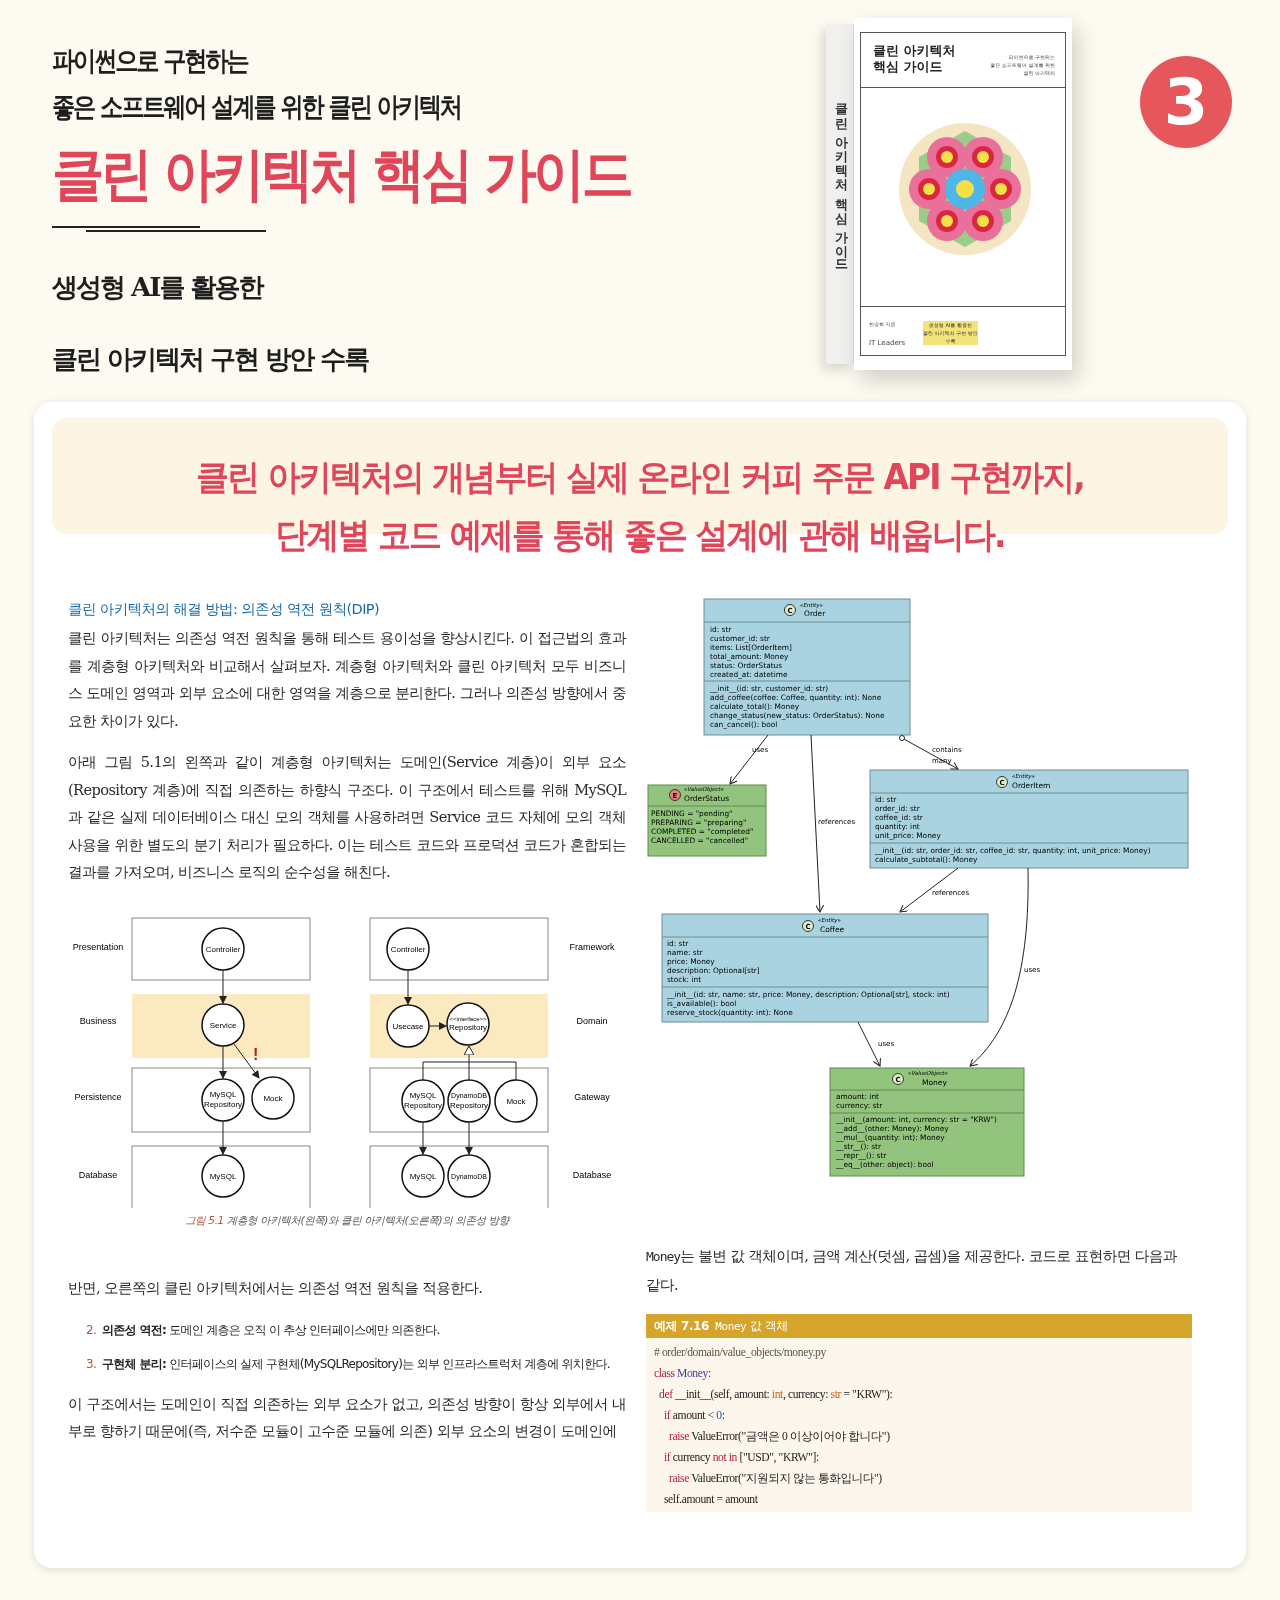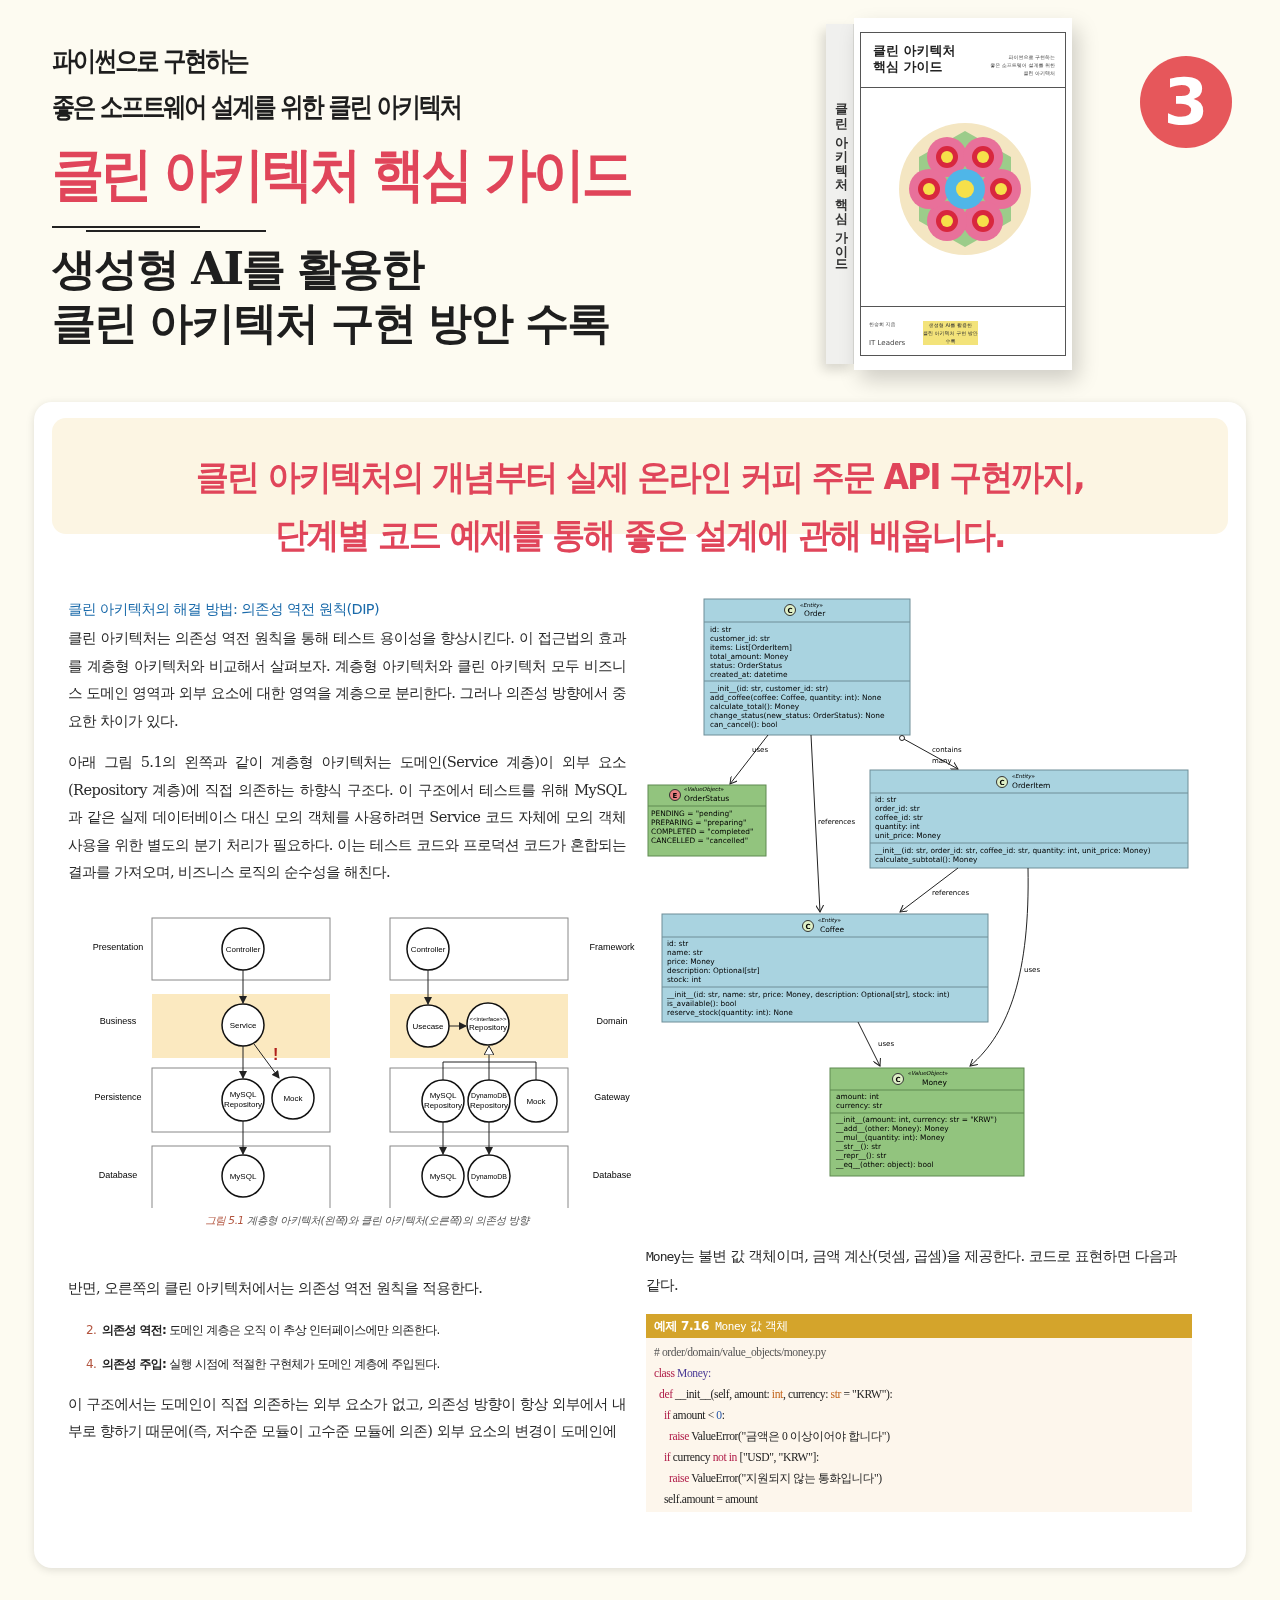--- a/index.html
+++ b/index.html
@@ -6,21 +6,21 @@
   html, body { width: 1280px; height: 1600px; background: #fdfbf1; overflow: hidden; }
   body { position: relative; font-family: "DejaVu Sans", sans-serif; color: #1d1d1d; }
 
   
   .hdr { position: absolute; left: 52px; top: 38px; width: 640px; }
   .hdr .sub { font-family: "DejaVu Sans", sans-serif; font-weight: bold; font-size: 27px; line-height: 46px; letter-spacing: -2.5px; color: #1e1e1e; transform: scaleX(0.86); transform-origin: left; white-space: nowrap; }
   .hdr .title { font-weight: bold; font-size: 58px; line-height: 80px; color: #e0455a; letter-spacing: -4px; margin-top: 4px; transform: scaleX(0.9); transform-origin: left; white-space: nowrap; }
   .hdr .rule { position: relative; height: 20px; margin-top: 8px; }
   .hdr .rule .l1 { position: absolute; left: 0; top: 4px; width: 148px; height: 1.5px; background: #222; }
   .hdr .rule .l2 { position: absolute; left: 34px; top: 8px; width: 180px; height: 1.5px; background: #222; }
-  .hdr .ai { font-family: "DejaVu Serif", serif; font-weight: bold; font-size: 44px; line-height: 54px; letter-spacing: -2px; color: #1e1e1e; white-space: nowrap; }
+  .hdr .ai { font-family: "DejaVu Serif", serif; font-weight: bold; font-size: 26px; line-height: 54px; letter-spacing: -2px; color: #1e1e1e; margin-top: 18px; white-space: nowrap; }
 
   
   .book { position: absolute; left: 826px; top: 18px; width: 246px; height: 352px; }
   .book .spine { position: absolute; left: 0; top: 6px; width: 28px; height: 340px; background: #f0f0ee; border-right: 1px solid #dcdcd8; box-shadow: -4px 6px 12px rgba(0,0,0,.15); }
   .book .spine .vt { position: absolute; left: 6px; top: 70px; writing-mode: vertical-rl; font-size: 13px; font-weight: bold; color: #333; letter-spacing: 1px; }
   .book .cover { position: absolute; left: 28px; top: 0; width: 218px; height: 352px; background: #fff; box-shadow: 6px 10px 20px rgba(0,0,0,.18); padding-left: 48px; }
   .book .frame { position: absolute; left: 6px; top: 14px; right: 6px; bottom: 14px; border: 1px solid #555; }
   .book .ctitle { position: absolute; left: 12px; top: 10px; font-size: 13px; font-weight: bold; line-height: 16px; color: #222; white-space: pre-line; }
   .book .csub { position: absolute; right: 10px; top: 20px; font-size: 5px; line-height: 8px; text-align: right; color: #444; white-space: pre-line; }
   .book .hline1 { position: absolute; left: 0; right: 0; top: 54px; height: 1px; background: #555; }
@@ -37,21 +37,21 @@
   .card { position: absolute; left: 34px; top: 402px; width: 1212px; height: 1166px; background: #fff; border-radius: 18px; box-shadow: 0 2px 8px rgba(0,0,0,.12); }
   .banner { position: absolute; left: 18px; top: 16px; width: 1176px; height: 116px; background: #fcf5e3; border-radius: 14px; text-align: center; padding-top: 30px; }
   .banner .bl { font-weight: bold; font-size: 35px; line-height: 58px; color: #e0455a; letter-spacing: -2px; white-space: nowrap; transform: scaleX(0.94); }
 
   
   .lc { position: absolute; left: 34px; top: 196px; width: 558px; }
   .lc h3 { font-size: 14.5px; font-weight: normal; color: #1a6aaa; letter-spacing: -0.6px; line-height: 22px; }
   .lc p.body { font-family: "DejaVu Serif", serif; font-size: 14.6px; line-height: 27.5px; color: #2a2a2a; text-align: justify; letter-spacing: -0.6px; margin-top: 4px; }
   .lc p.body + p.body { margin-top: 14px; }
 
-  .fig51 { position: absolute; left: 34px; top: 506px; width: 558px; height: 330px; margin-left: 20px; }
+  .fig51 { position: absolute; left: 34px; top: 506px; width: 558px; height: 330px; }
   .fig51 svg { position: absolute; left: 0; top: 0; }
   .cap { font-size: 10.5px; color: #555; letter-spacing: -0.4px; text-align: center; }
   .cap .fn { color: #b2543e; }
   .fig51 .cap { position: absolute; left: 0; width: 558px; top: 306px; font-style: italic; }
 
   .lc2 { position: absolute; left: 34px; top: 860px; width: 558px; }
   .lc2 p.body { font-family: "DejaVu Serif", serif; font-size: 14.6px; line-height: 27.5px; color: #2a2a2a; letter-spacing: -0.6px; margin-top: 12px; }
   .lc2 ol { list-style: none; margin: 20px 0 0 18px; }
   .lc2 ol li { font-size: 12px; letter-spacing: -0.7px; color: #222; line-height: 17px; margin-bottom: 17px; white-space: nowrap; }
   .lc2 ol li .num { color: #b2543e; display: inline-block; width: 16px; }
@@ -229,21 +229,21 @@
       <line x1="355" y1="214" x2="355" y2="246" stroke="#222" marker-end="url(#ar)"></line>
       <line x1="401" y1="214" x2="401" y2="246" stroke="#222" marker-end="url(#ar)"></line>
     </svg>
     <div class="cap"><span class="fn">그림 5.1</span><span> 계층형 아키텍처(왼쪽)와 클린 아키텍처(오른쪽)의 의존성 방향</span></div>
   </div>
 
   <div class="lc2">
     <p class="body">반면, 오른쪽의 클린 아키텍처에서는 의존성 역전 원칙을 적용한다.</p>
     <ol>
       <li><span class="num">2.</span><span class="kw">의존성 역전:</span><span> 도메인 계층은 오직 이 추상 인터페이스에만 의존한다.</span></li>
-      <li><span class="num">4.</span><span class="kw">의존성 주입:</span><span> 실행 시점에 적절한 구현체가 도메인 계층에 주입된다.</span></li>
+      <li><span class="num">3.</span><span class="kw">구현체 분리:</span><span> 인터페이스의 실제 구현체(MySQLRepository)는 외부 인프라스트럭처 계층에 위치한다.</span></li>
     </ol>
     <p class="body last">이 구조에서는 도메인이 직접 의존하는 외부 요소가 없고, 의존성 방향이 항상 외부에서 내부로 향하기 때문에(즉, 저수준 모듈이 고수준 모듈에 의존) 외부 요소의 변경이 도메인에</p>
   </div>
 
   <div class="uml">
     <svg width="590" height="600" viewBox="0 0 590 600" font-family="DejaVu Sans, sans-serif" font-size="7.4">
       <defs>
         <marker id="ua" markerWidth="8" markerHeight="8" refX="7" refY="4" orient="auto">
             <path d="M0,0 L7,4 L0,8" fill="none" stroke="#222"></path>
           </marker>

